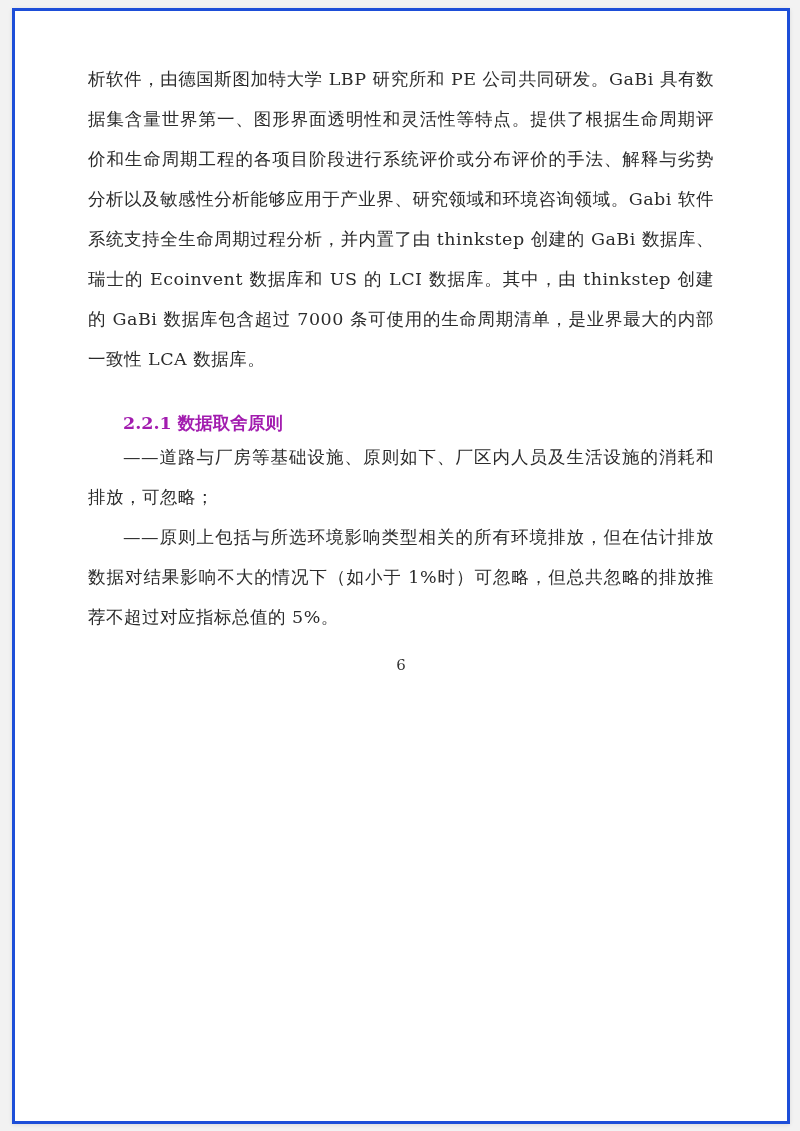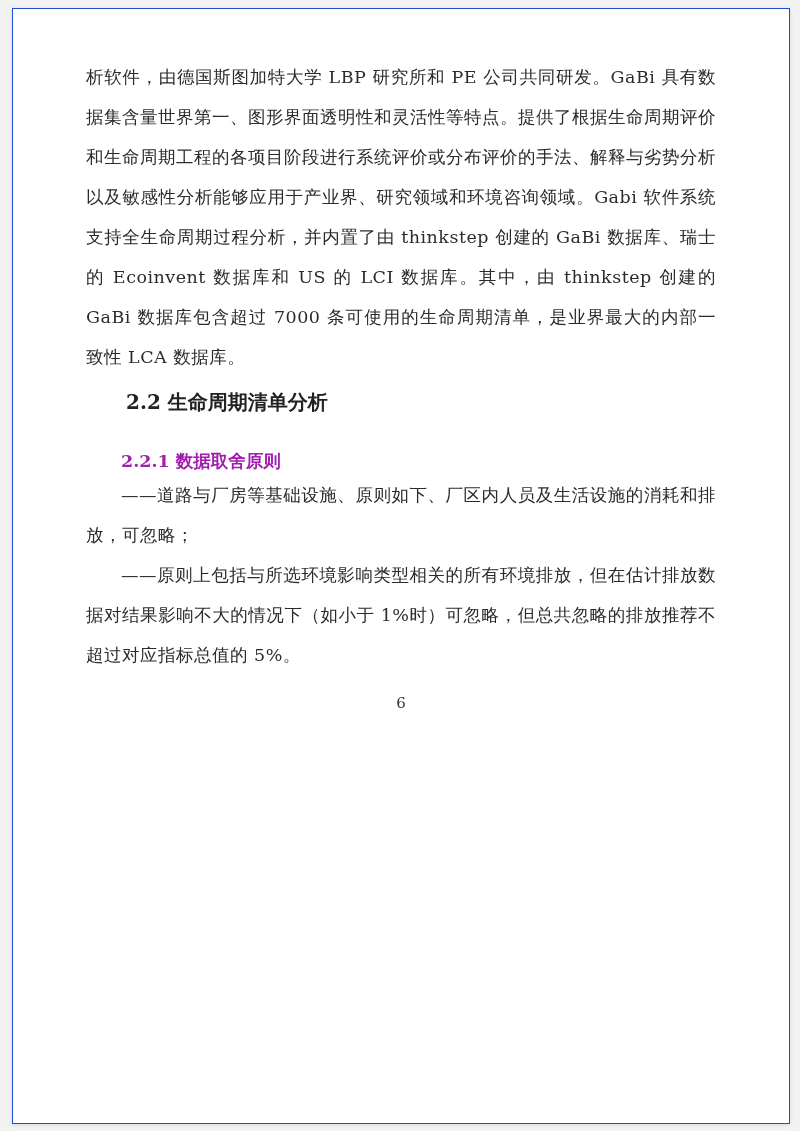--- a/index.html
+++ b/index.html
@@ -14,21 +14,21 @@
     background: #f2f2f2;
     overflow: hidden;
   }
   .page {
     position: absolute;
     left: 12px;
     top: 8px;
     width: 778px;
     height: 1116px;
     background: #ffffff;
-    border: 1px solid #1d4ed8;
+    border: 3px solid #1d4ed8;
     box-shadow: 0 1px 4px rgba(0,0,0,0.10);
   }
   .content {
     padding: 48px 73px 0 73px;
     color: #2b2b2b;
   }
   .body-par {
     font-size: 17.5px;
     line-height: 40px;
     text-align: justify;
@@ -63,21 +63,20 @@
 </style>
 </head>
 <body>
 
 <div class="viewport">
   <div class="page">
     <div class="content">
 
       <p class="body-par no-indent">析软件，由德国斯图加特大学 LBP 研究所和 PE 公司共同研发。GaBi 具有数据集含量世界第一、图形界面透明性和灵活性等特点。提供了根据生命周期评价和生命周期工程的各项目阶段进行系统评价或分布评价的手法、解释与劣势分析以及敏感性分析能够应用于产业界、研究领域和环境咨询领域。Gabi 软件系统支持全生命周期过程分析，并内置了由 thinkstep 创建的 GaBi 数据库、瑞士的 Ecoinvent 数据库和 US 的 LCI 数据库。其中，由 thinkstep 创建的 GaBi 数据库包含超过 7000 条可使用的生命周期清单，是业界最大的内部一致性 LCA 数据库。</p>
 
-      <div class="h-sec">2.2 生命周期清单分析</div>
 
       <div class="h-sub">2.2.1 数据取舍原则</div>
 
 
 
       <p class="body-par indent-2">——道路与厂房等基础设施、原则如下、厂区内人员及生活设施的消耗和排放，可忽略；</p>
 
       <p class="body-par indent-2">——原则上包括与所选环境影响类型相关的所有环境排放，但在估计排放数据对结果影响不大的情况下（如小于 1%时）可忽略，但总共忽略的排放推荐不超过对应指标总值的 5%。</p>
 
       <div class="page-num">6</div>

